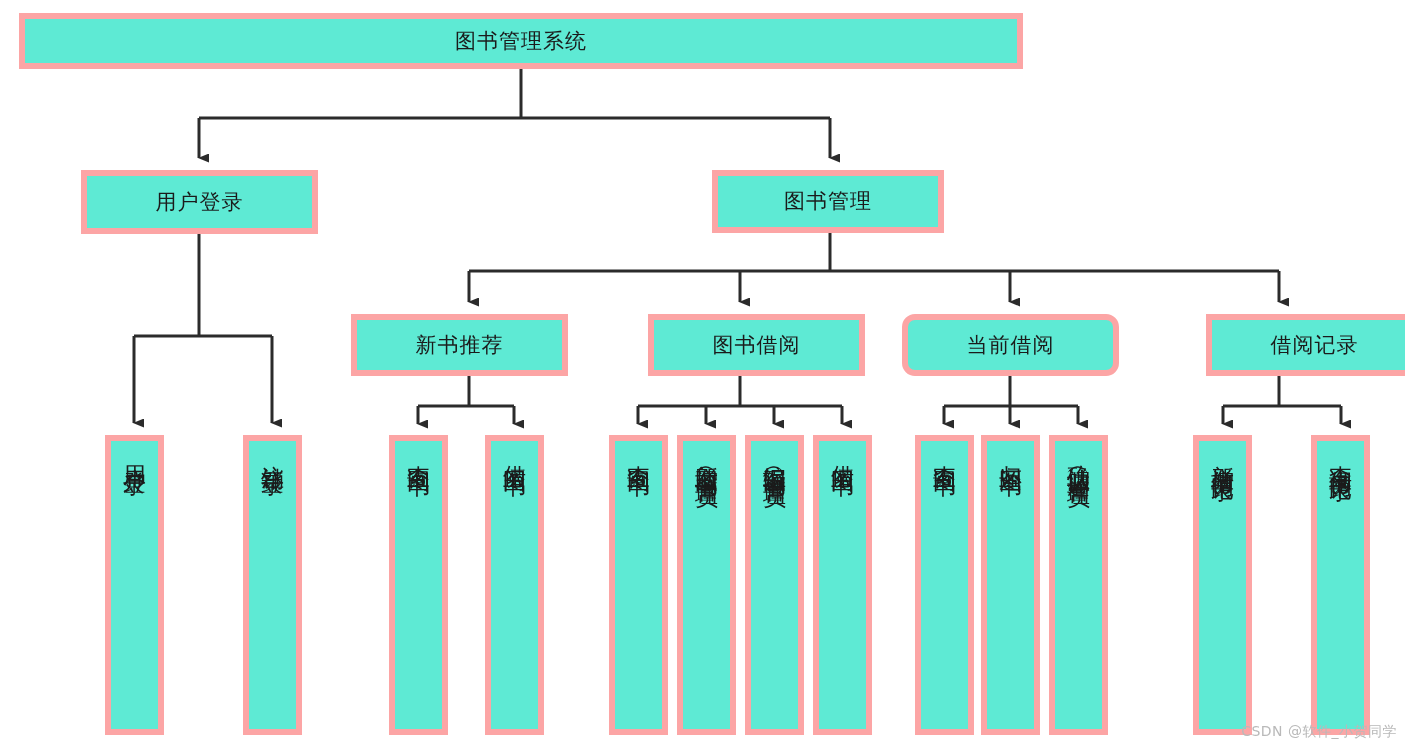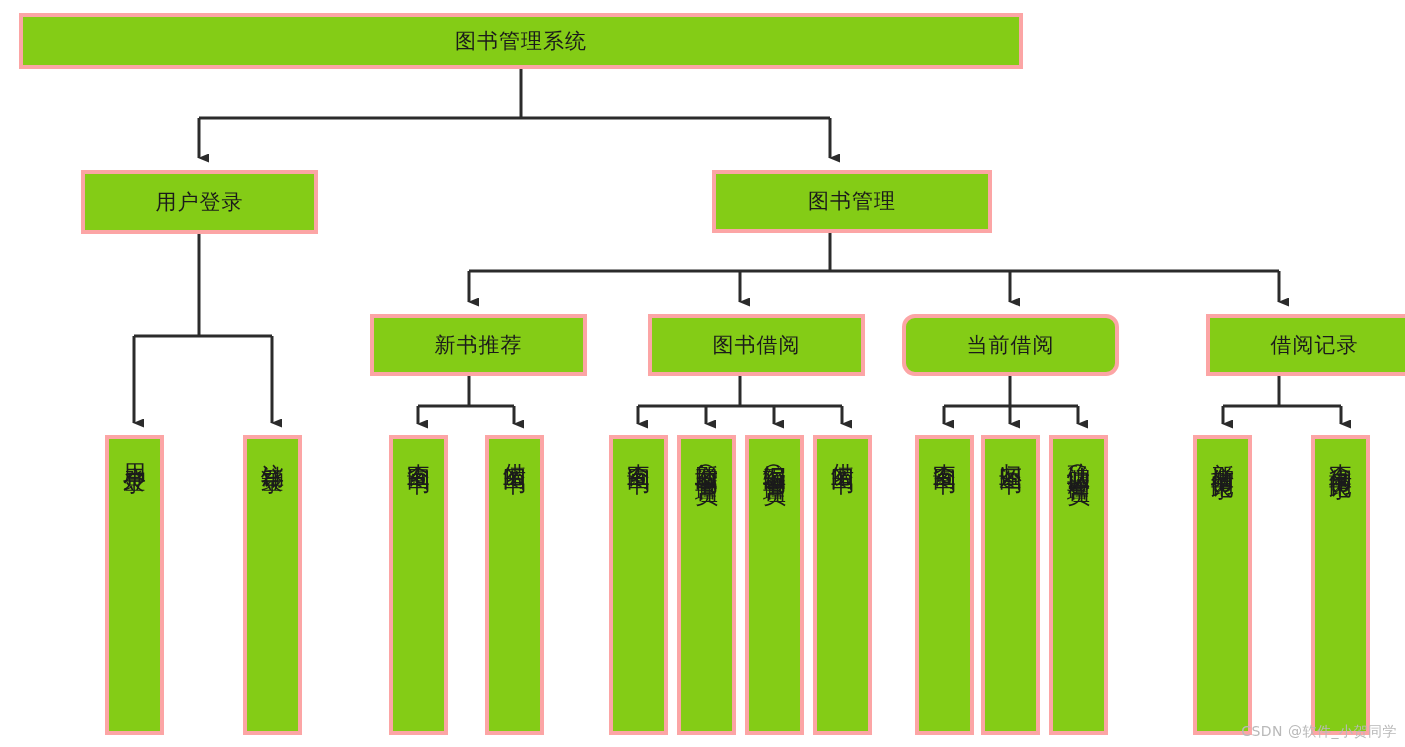--- a/index.html
+++ b/index.html
@@ -22,22 +22,22 @@
     position: absolute;
     left: 0;
     top: 0;
     width: 1405px;
     height: 747px;
     pointer-events: none;
   }
   .node {
     position: absolute;
     box-sizing: border-box;
-    background: #84cc16;
-    border: 4px solid #fca5a5;
+    background: #5eead4;
+    border: 6px solid #fca5a5;
     display: flex;
     align-items: center;
     justify-content: center;
     color: #1b1b1b;
   }
   .node-label {
     display: block;
     text-align: center;
     line-height: 1.18;
     white-space: pre-line;
@@ -127,25 +127,25 @@
   </svg>
 
   <div class="node h" style="left:19px; top:13px; width:1004px; height:56px;">
     <span class="node-label">图书管理系统</span>
   </div>
 
   <div class="node h" style="left:81px; top:170px; width:237px; height:64px;">
     <span class="node-label">用户登录</span>
   </div>
 
-  <div class="node h" style="left:712px; top:170px; width:280px; height:63px;">
+  <div class="node h" style="left:712px; top:170px; width:232px; height:63px;">
     <span class="node-label">图书管理</span>
   </div>
 
-  <div class="node h" style="left:370px; top:314px; width:217px; height:62px;">
+  <div class="node h" style="left:351px; top:314px; width:217px; height:62px;">
     <span class="node-label">新书推荐</span>
   </div>
 
   <div class="node h" style="left:632px; top:314px; width:217px; height:62px;margin-left:16px;">
     <span class="node-label">图书借阅</span>
   </div>
 
   <div class="node h" style="left:902px; top:314px; width:217px; height:62px;border-radius:13px;">
     <span class="node-label">当前借阅</span>
   </div>

